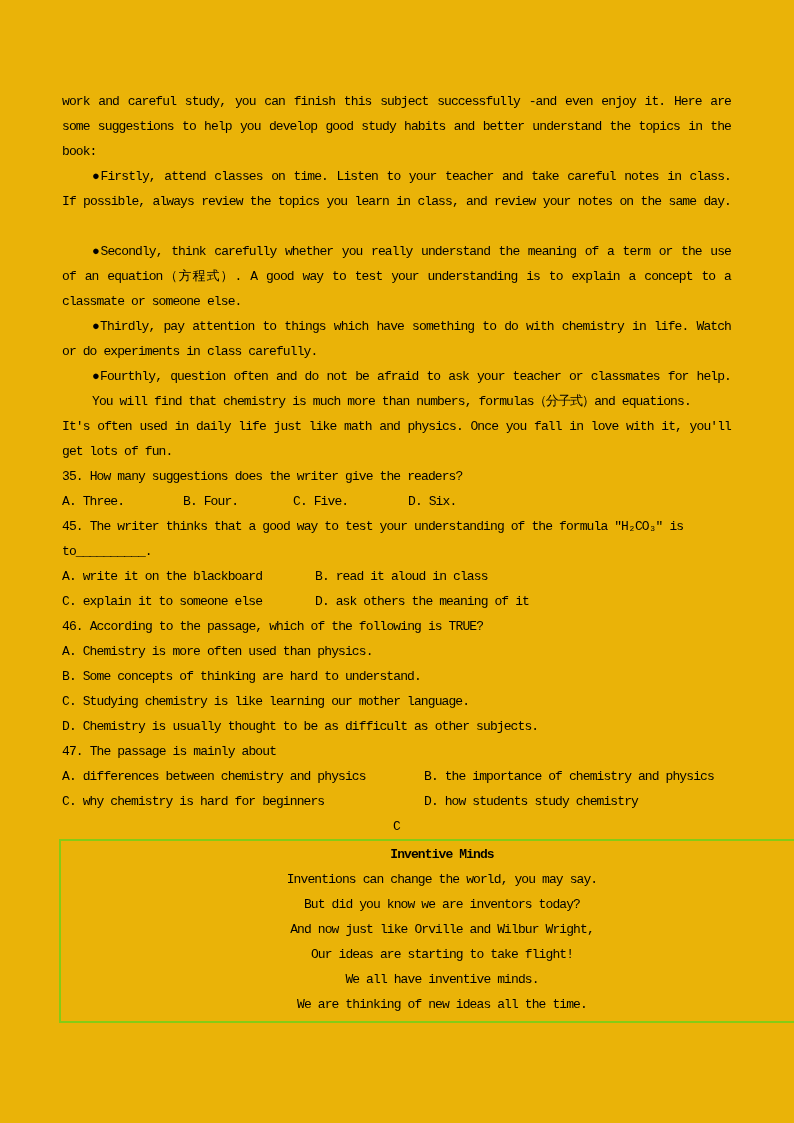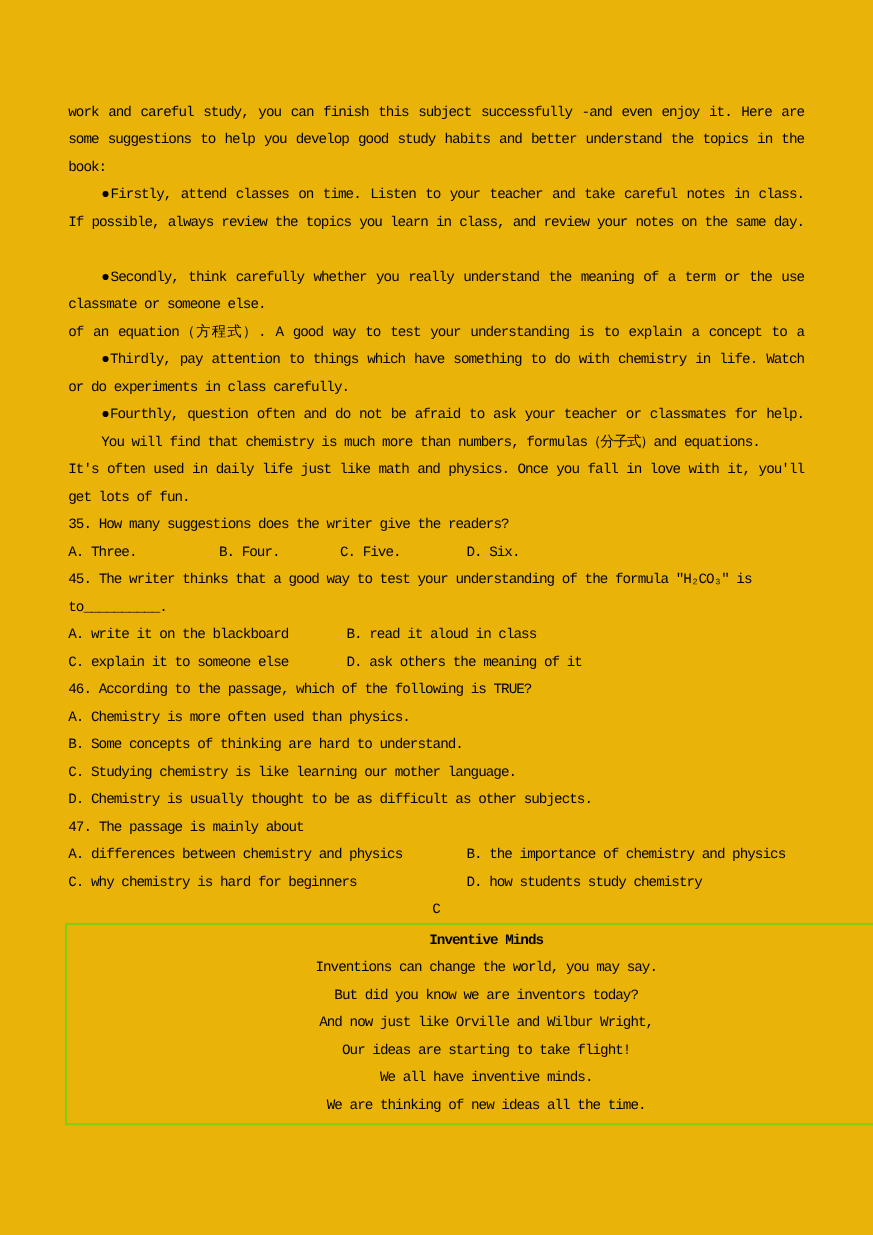--- a/index.html
+++ b/index.html
@@ -14,21 +14,21 @@
     letter-spacing:-0.9px;
     color:#000000;
     overflow:hidden;
   }
   .line { min-height:25px; line-height:25px; }
   .justify { text-align:justify; text-align-last:justify; }
   .indent { text-indent:30px; }
   .center { text-align:center; }
   .opts { display:flex; }
   .opts > span { flex:0 0 auto; }
-  .c121 { width:121px; } .c110 { width:110px;margin-left:16px; } .c115 { width:115px; }
+  .c121 { width:121px; } .c110 { width:110px; } .c115 { width:115px; }
   .c253 { width:253px; }
   .c362 { width:362px; }
   .q-num { margin-right:7px; }
   .poem-box {
     box-sizing:border-box;
     width:766px;
     margin-left:-3px;
     border:2px solid #84cc16;
     padding:1px 10px 4px 10px;
   }
@@ -39,22 +39,22 @@
 
 <div class="page">
 
   <div class="line justify">work and careful study, you can finish this subject successfully -and even enjoy it. Here are</div>
   <div class="line justify">some suggestions to help you develop good study habits and better understand the topics in the</div>
   <div class="line">book:</div>
   <div class="line justify indent">●Firstly, attend classes on time. Listen to your teacher and take careful notes in class.</div>
   <div class="line justify">If possible, always review the topics you learn in class, and review your notes on the same day.</div>
   <div class="line"></div>
   <div class="line justify indent">●Secondly, think carefully whether you really understand the meaning of a term or the use</div>
+  <div class="line justify">of an equation（方程式）. A good way to test your understanding is to explain a concept to a</div>
   <div class="line">classmate or someone else.</div>
-  <div class="line justify">of an equation（方程式）. A good way to test your understanding is to explain a concept to a</div>
   <div class="line justify indent">●Thirdly, pay attention to things which have something to do with chemistry in life. Watch</div>
   <div class="line">or do experiments in class carefully.</div>
   <div class="line justify indent">●Fourthly, question often and do not be afraid to ask your teacher or classmates for help.</div>
   <div class="line indent">You will find that chemistry is much more than numbers, formulas（分子式）and equations.</div>
   <div class="line justify">It's often used in daily life just like math and physics. Once you fall in love with it, you'll</div>
   <div class="line">get lots of fun.</div>
 
   <div class="line">
     <span class="q-num">35.</span><span>How many suggestions does the writer give the readers?</span>
   </div>

